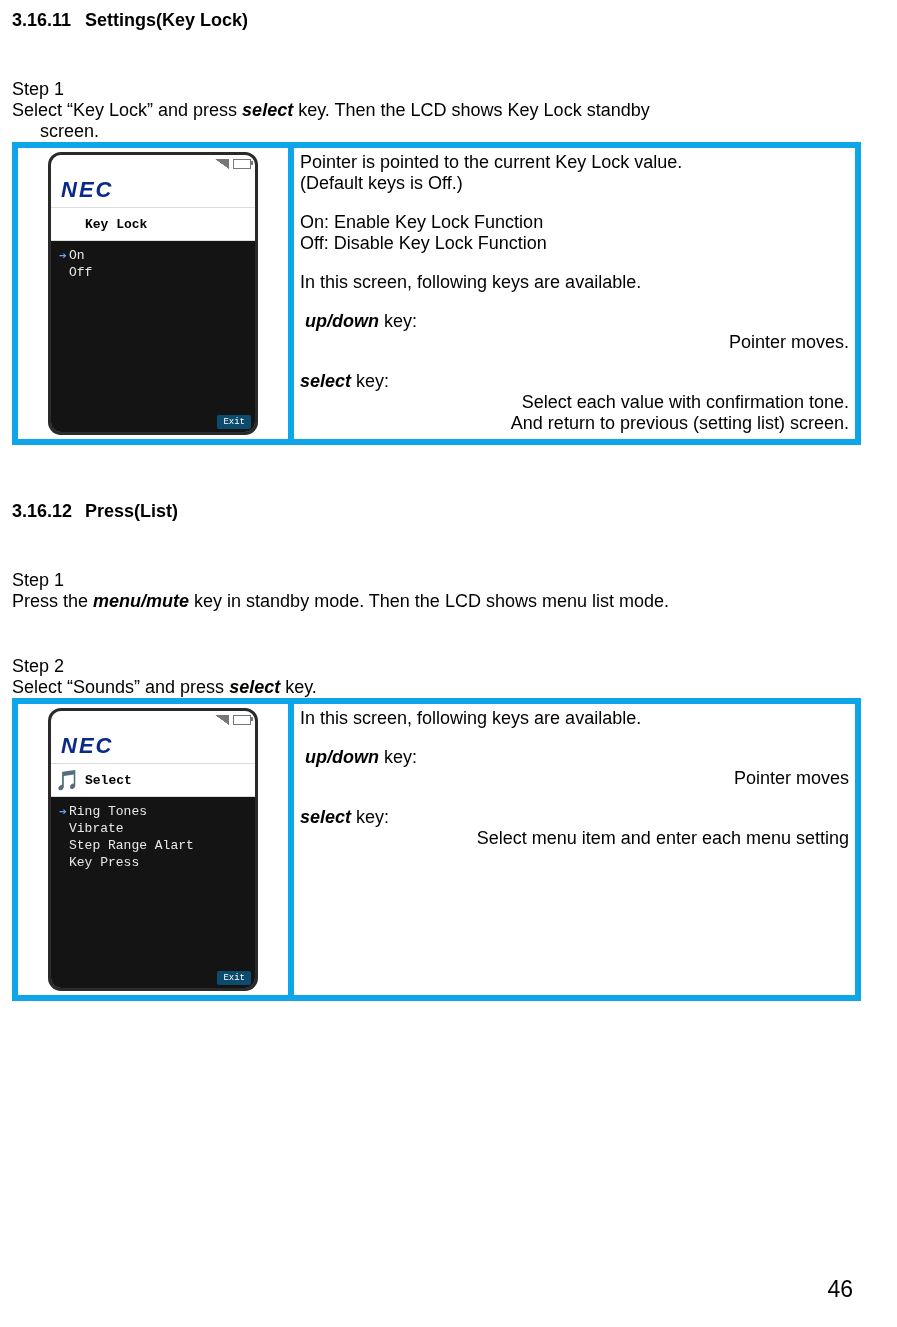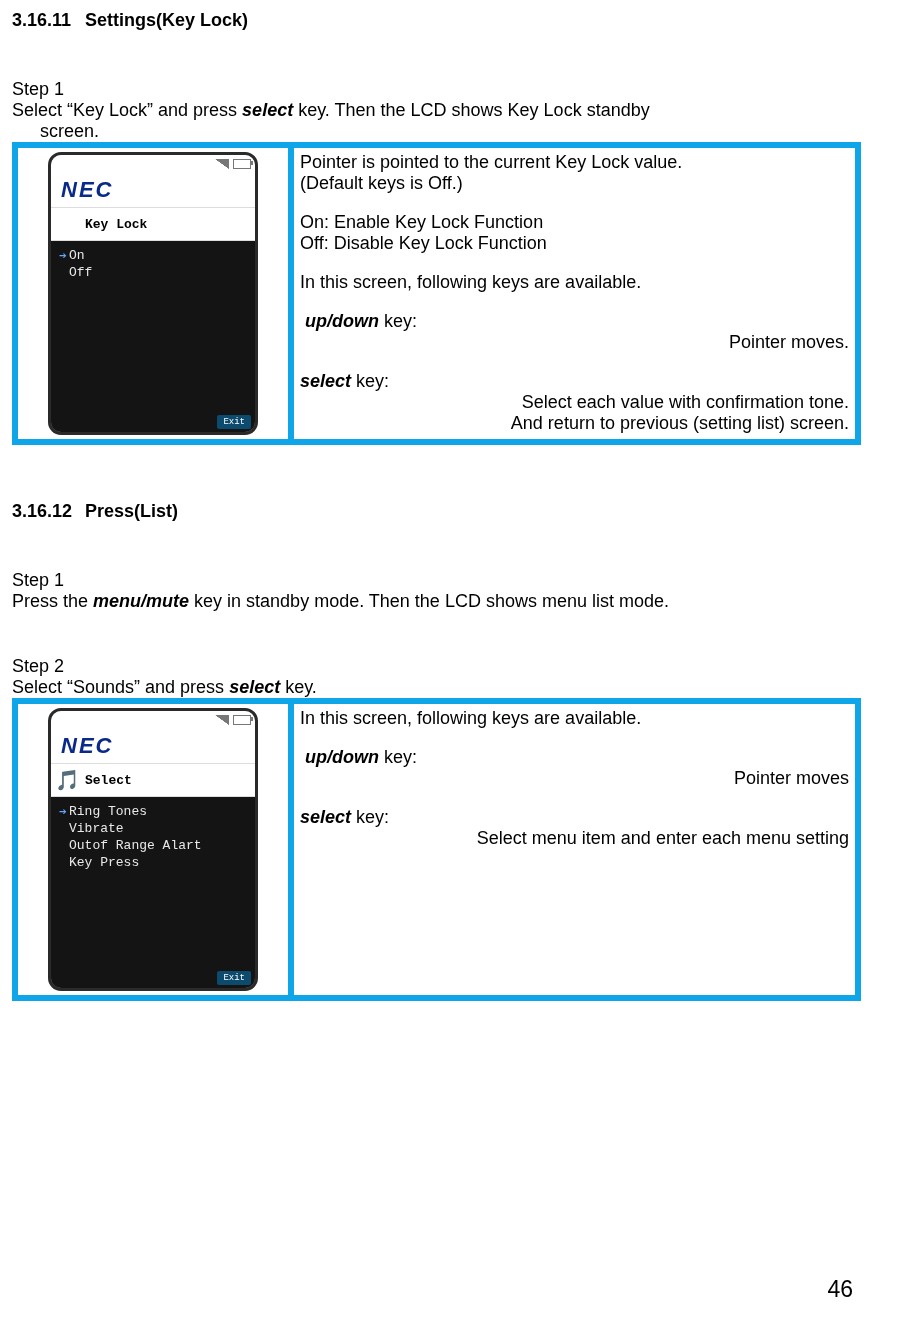--- a/index.html
+++ b/index.html
@@ -225,21 +225,21 @@
         <div class="row">
                 <span class="ptr">➔</span>
                 <span>Ring Tones</span>
               </div>
         <div class="row">
                 <span class="ptr"></span>
                 <span>Vibrate</span>
               </div>
         <div class="row">
                 <span class="ptr"></span>
-                <span>Outof Range Alart</span>
+                <span>Step Range Alart</span>
               </div>
         <div class="row">
                 <span class="ptr"></span>
                 <span>Key Press</span>
               </div>
       </div>
       <div class="phone-foot">
         <span class="exitbtn">Exit</span>
       </div>
     </div>

